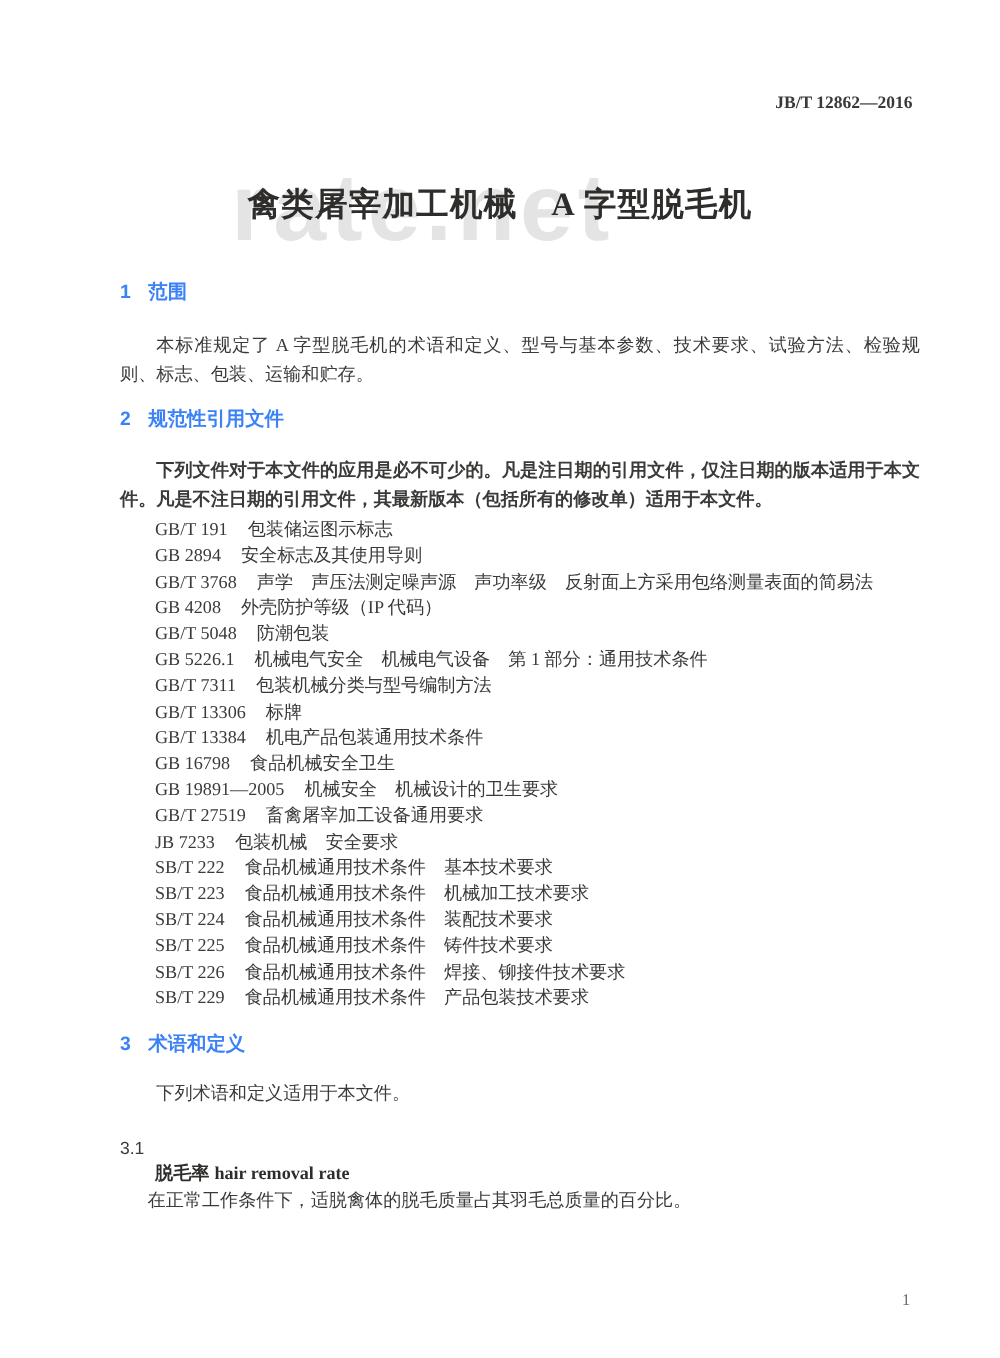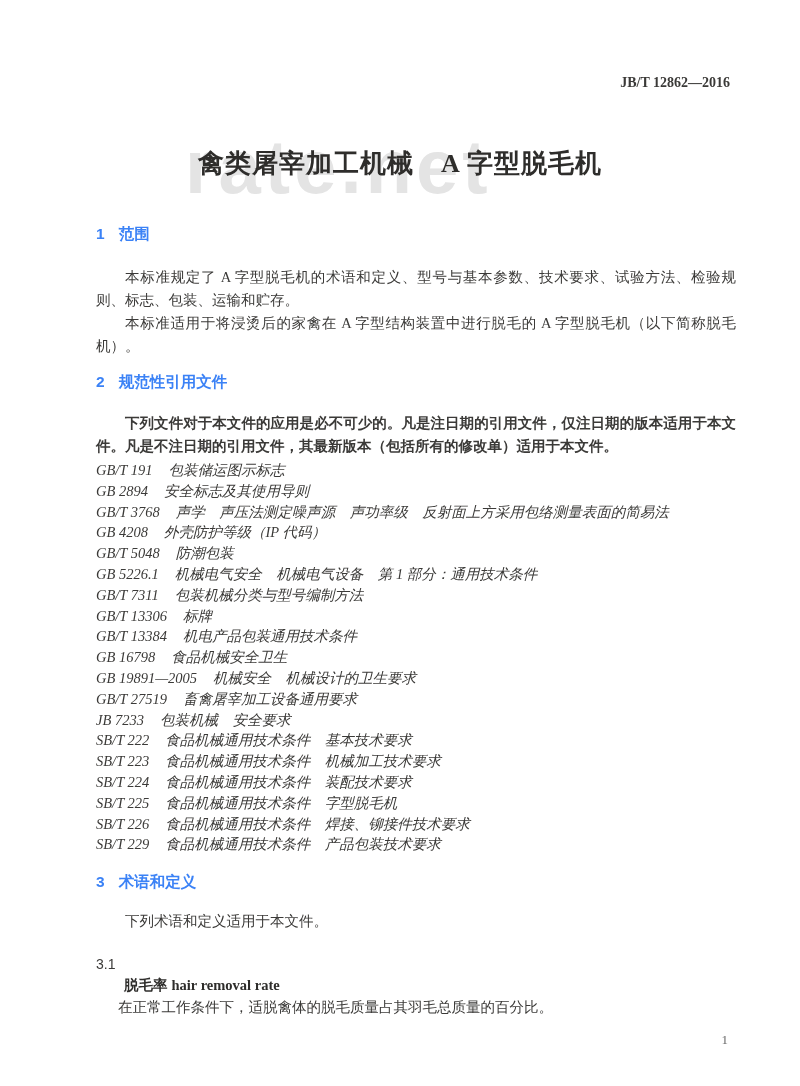--- a/index.html
+++ b/index.html
@@ -75,22 +75,22 @@
     margin: 0;
     line-height: 23px;
     text-indent: 2em;
     text-align: justify;
   }
   .para-first { margin-top: 22px; }
   .lead-refs  { margin-top: 20px; font-weight: bold; }
   .lead-terms { margin-top: 18px; }
   .ref-list {
     margin-top: 2px;
+    margin-left: 28px;
     line-height: 20.8px;
-    font-style: italic;
   }
   .ref-item { white-space: nowrap; }
   .ref-code { margin-right: 16px; }
   .term-no {
     margin-top: 21px;
     line-height: 21px;
     font-family: "Liberation Sans", sans-serif;
     font-size: 14px;
     color: #3b3a38;
   }
@@ -123,21 +123,20 @@
   <div class="doc-code">JB/T 12862—2016</div>
 
   <div class="doc-title">禽类屠宰加工机械　A 字型脱毛机</div>
 
   <div class="content">
 
     <div class="sec-heading h1-scope">
       <span class="num">1</span><span>范围</span>
     </div>
     <p class="para para-first">本标准规定了 A 字型脱毛机的术语和定义、型号与基本参数、技术要求、试验方法、检验规则、标志、包装、运输和贮存。</p>
-    <p class="para">本标准适用于将浸烫后的家禽在 A 字型结构装置中进行脱毛的 A 字型脱毛机（以下简称脱毛机）。</p>
 
     <div class="sec-heading h2-refs">
       <span class="num">2</span><span>规范性引用文件</span>
     </div>
     <p class="para lead-refs">下列文件对于本文件的应用是必不可少的。凡是注日期的引用文件，仅注日期的版本适用于本文件。凡是不注日期的引用文件，其最新版本（包括所有的修改单）适用于本文件。</p>
 
     <div class="ref-list">
       <div class="ref-item"><span class="ref-code">GB/T 191</span><span>包装储运图示标志</span></div>
       <div class="ref-item"><span class="ref-code">GB 2894</span><span>安全标志及其使用导则</span></div>
       <div class="ref-item"><span class="ref-code">GB/T 3768</span><span>声学　声压法测定噪声源　声功率级　反射面上方采用包络测量表面的简易法</span></div>
@@ -147,21 +146,21 @@
       <div class="ref-item"><span class="ref-code">GB/T 7311</span><span>包装机械分类与型号编制方法</span></div>
       <div class="ref-item"><span class="ref-code">GB/T 13306</span><span>标牌</span></div>
       <div class="ref-item"><span class="ref-code">GB/T 13384</span><span>机电产品包装通用技术条件</span></div>
       <div class="ref-item"><span class="ref-code">GB 16798</span><span>食品机械安全卫生</span></div>
       <div class="ref-item"><span class="ref-code">GB 19891—2005</span><span>机械安全　机械设计的卫生要求</span></div>
       <div class="ref-item"><span class="ref-code">GB/T 27519</span><span>畜禽屠宰加工设备通用要求</span></div>
       <div class="ref-item"><span class="ref-code">JB 7233</span><span>包装机械　安全要求</span></div>
       <div class="ref-item"><span class="ref-code">SB/T 222</span><span>食品机械通用技术条件　基本技术要求</span></div>
       <div class="ref-item"><span class="ref-code">SB/T 223</span><span>食品机械通用技术条件　机械加工技术要求</span></div>
       <div class="ref-item"><span class="ref-code">SB/T 224</span><span>食品机械通用技术条件　装配技术要求</span></div>
-      <div class="ref-item"><span class="ref-code">SB/T 225</span><span>食品机械通用技术条件　字型脱毛机</span></div>
+      <div class="ref-item"><span class="ref-code">SB/T 225</span><span>食品机械通用技术条件　铸件技术要求</span></div>
       <div class="ref-item"><span class="ref-code">SB/T 226</span><span>食品机械通用技术条件　焊接、铆接件技术要求</span></div>
       <div class="ref-item"><span class="ref-code">SB/T 229</span><span>食品机械通用技术条件　产品包装技术要求</span></div>
     </div>
 
     <div class="sec-heading h3-terms">
       <span class="num">3</span><span>术语和定义</span>
     </div>
     <p class="para lead-terms">下列术语和定义适用于本文件。</p>
     <div class="term-no">3.1</div>
     <div class="term-line">

